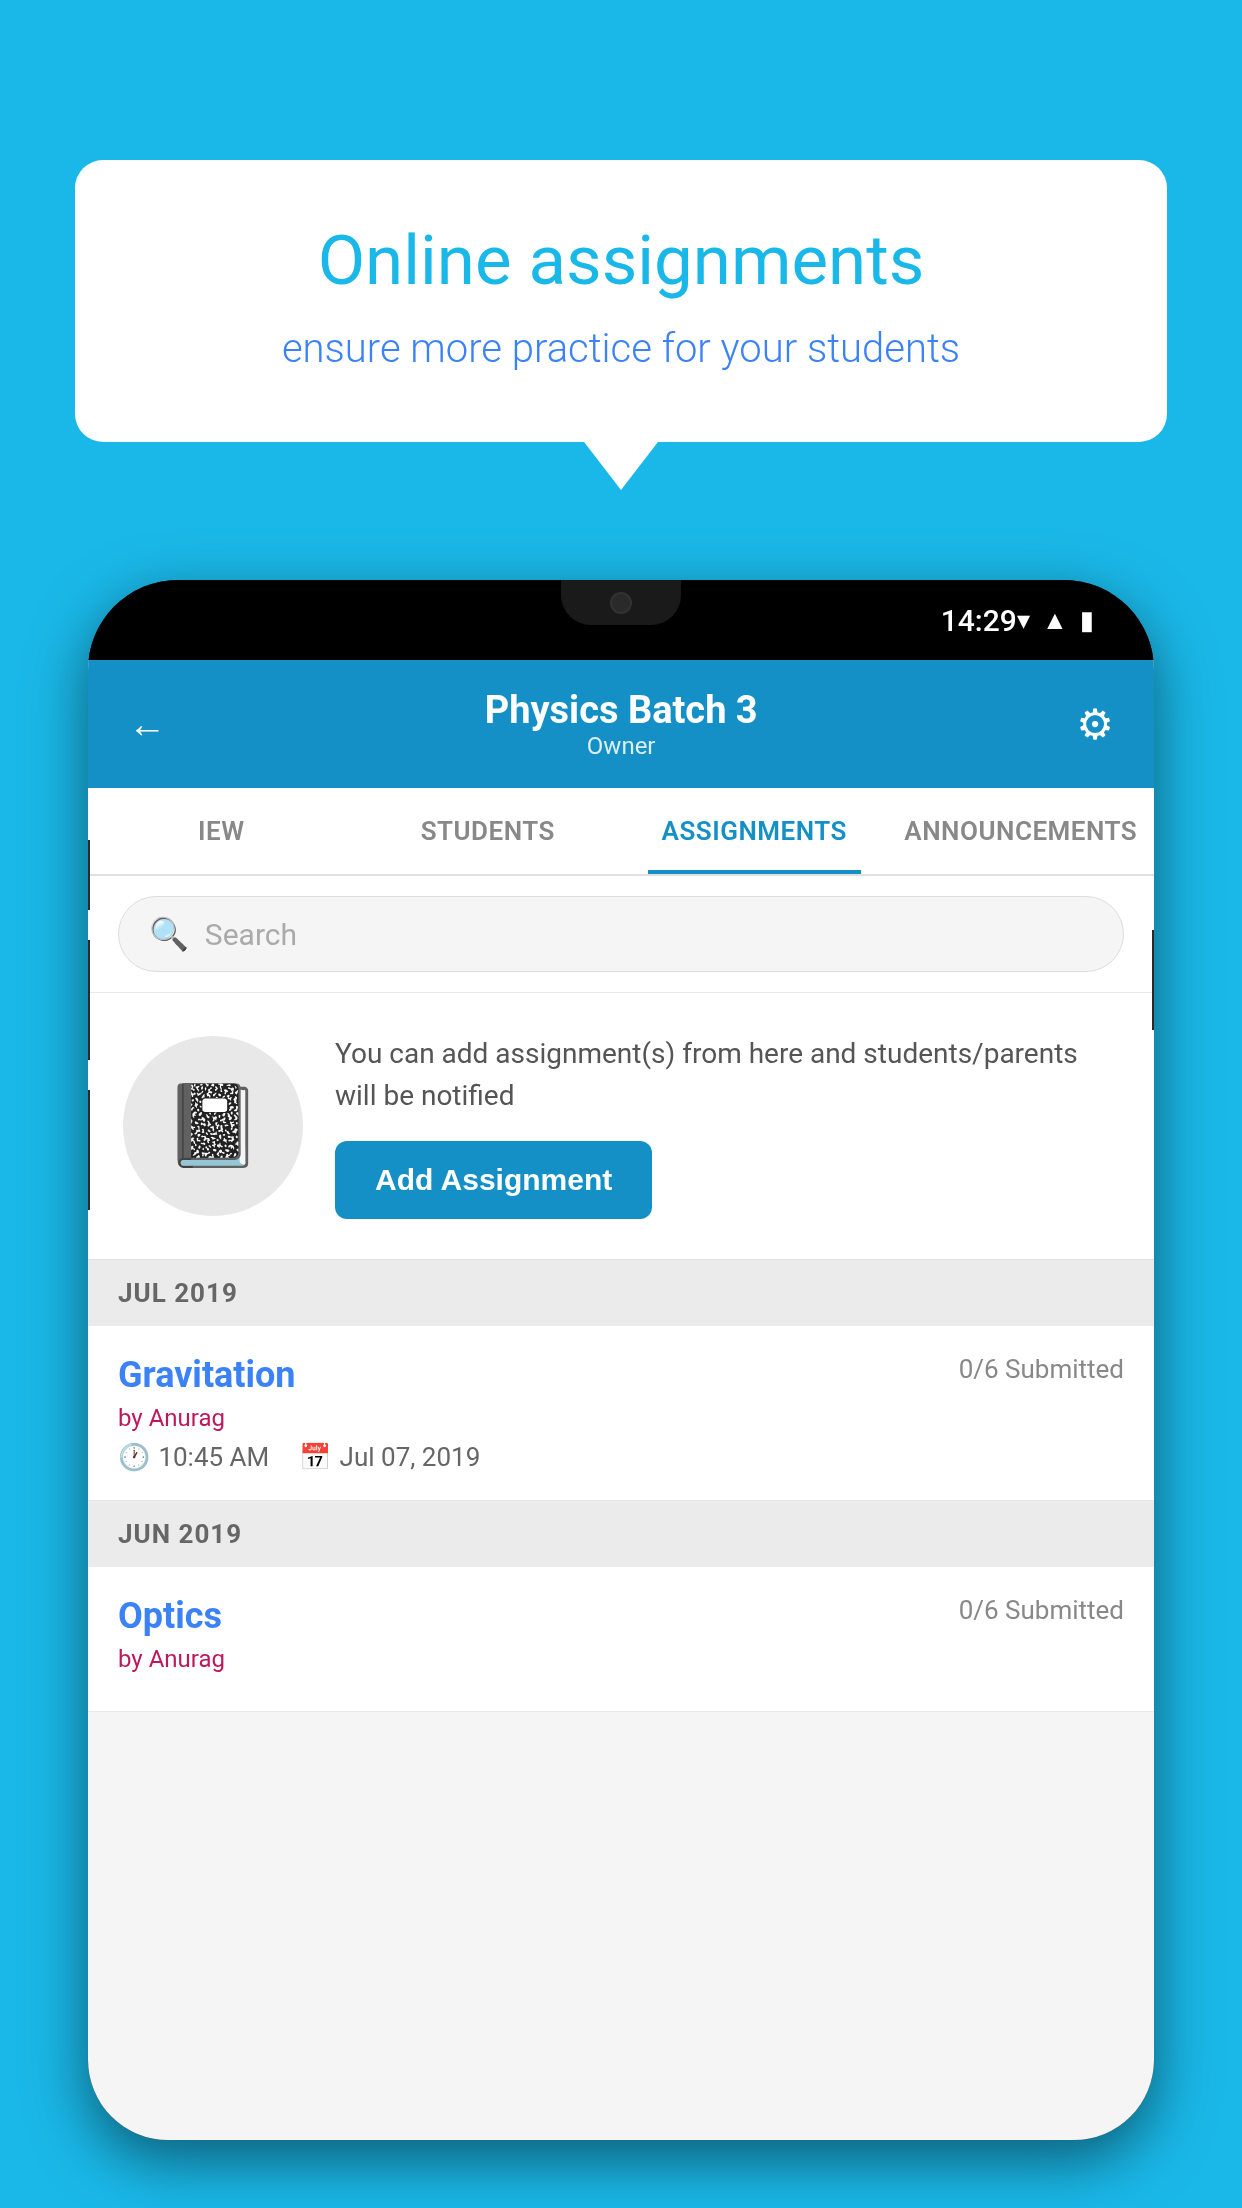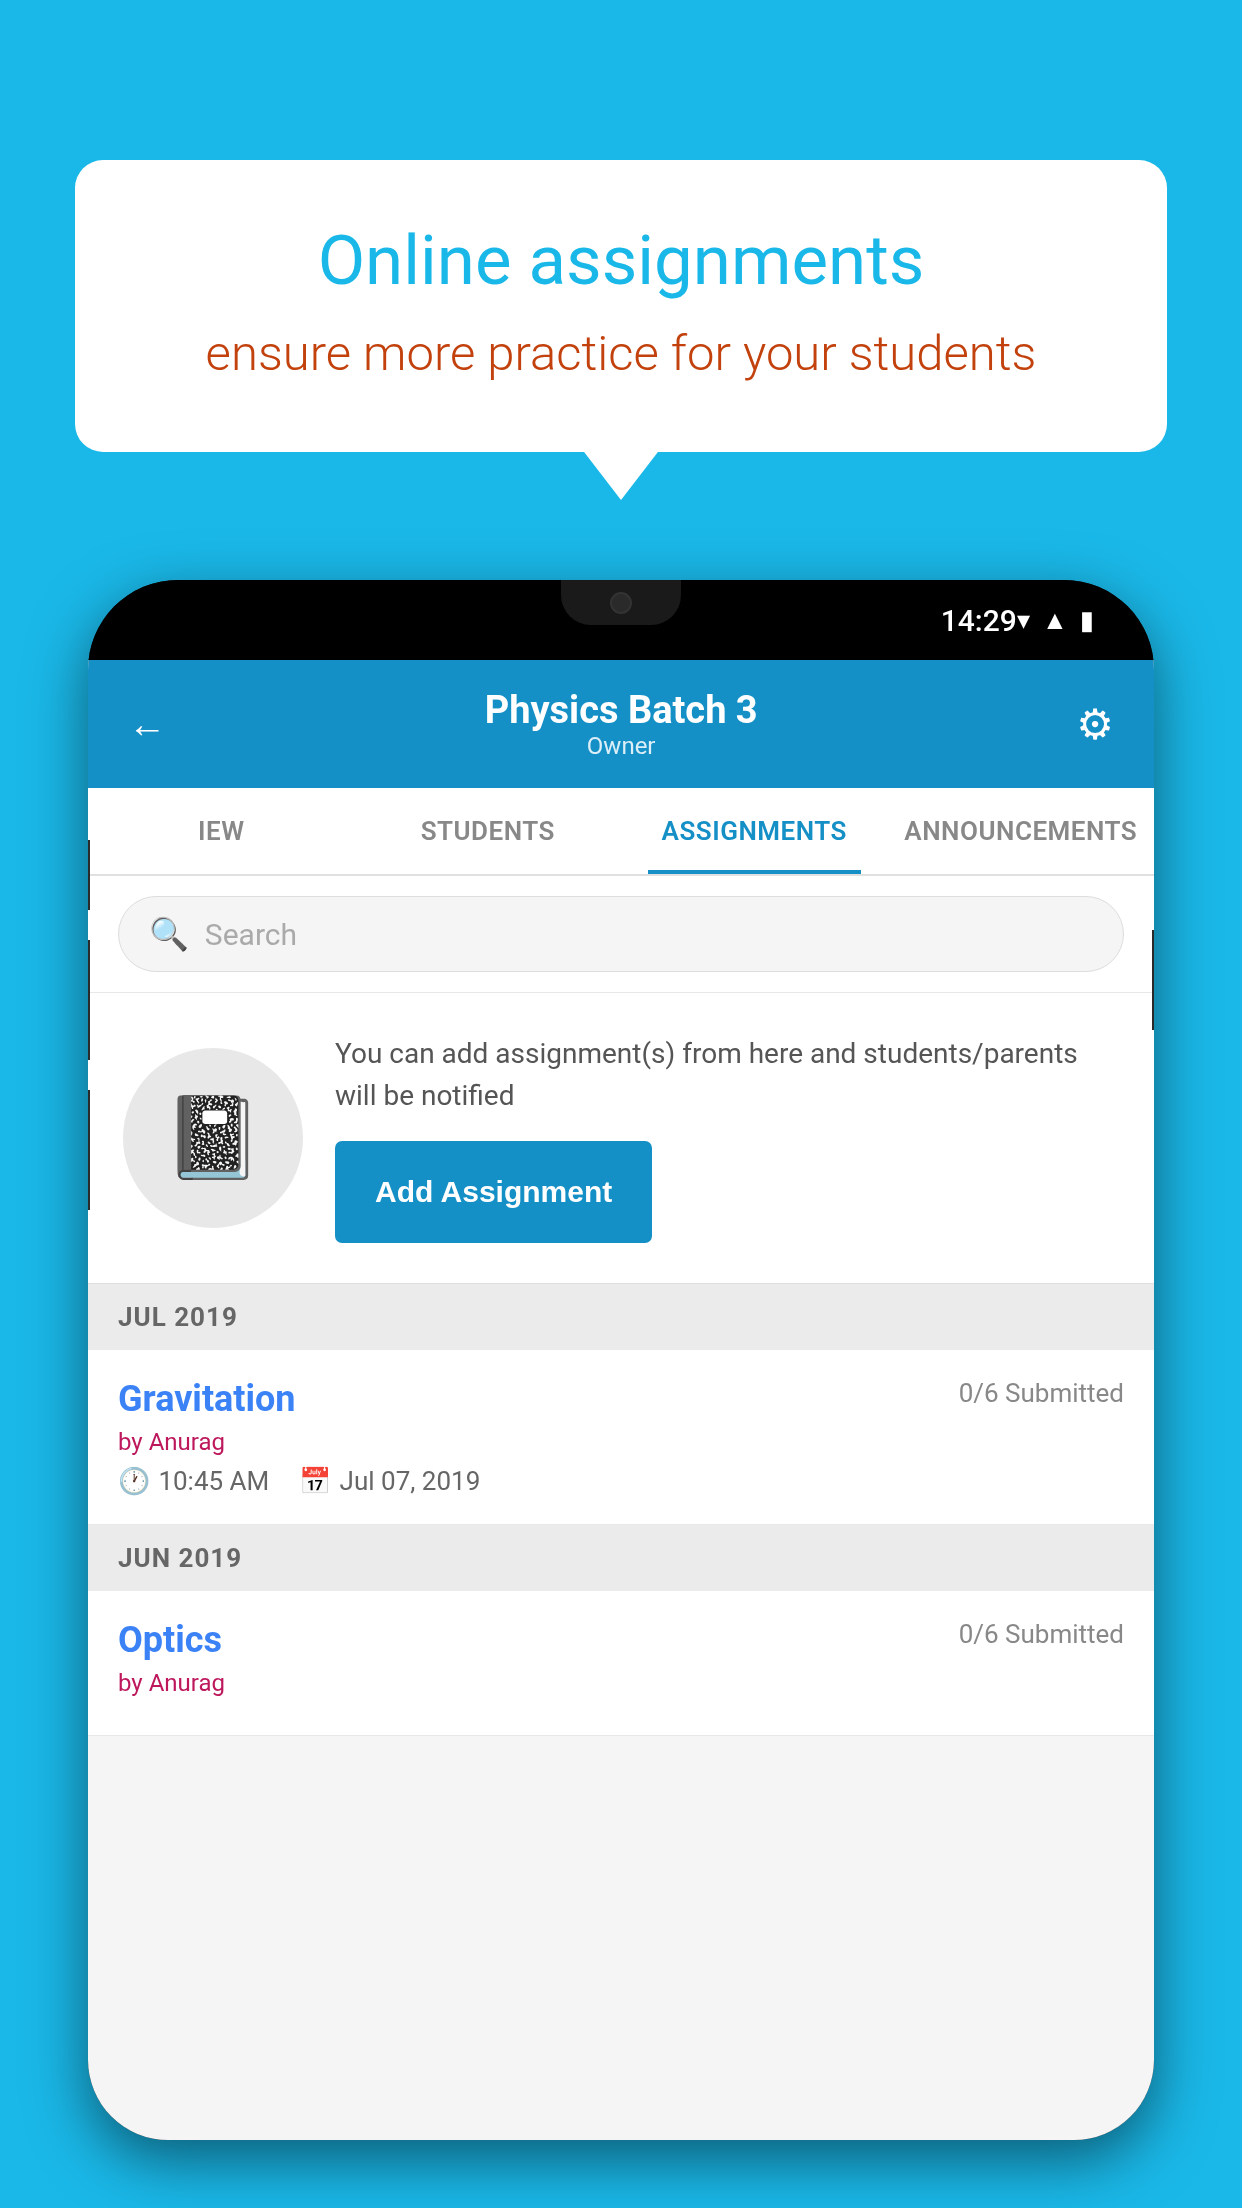--- a/index.html
+++ b/index.html
@@ -43,22 +43,22 @@
 
     .speech-bubble h1 {
       color: #1ab8e8;
       font-size: 69px;
       font-weight: 400;
       text-align: center;
       margin-bottom: 24px;
     }
 
     .speech-bubble p {
-      color: #c2410c;
-      font-size: 49px;
+      color: #3b82f6;
+      font-size: 40px;
       text-align: center;
       font-weight: 300;
     }
 
     
     .phone-container {
       position: absolute;
       top: 580px;
       left: 88px;
       right: 88px;
@@ -267,22 +267,22 @@
       color: #555;
       font-size: 28px;
       line-height: 1.5;
       margin-bottom: 24px;
     }
 
     .add-assignment-btn {
       background: #1590c7;
       color: white;
       border: none;
-      border-radius: 7px;
-      padding: 34px 40px;
+      border-radius: 12px;
+      padding: 22px 40px;
       font-size: 30px;
       font-weight: 600;
       cursor: pointer;
     }
 
     
     .section-header {
       background: #ebebeb;
       padding: 18px 30px;
       color: #666;

